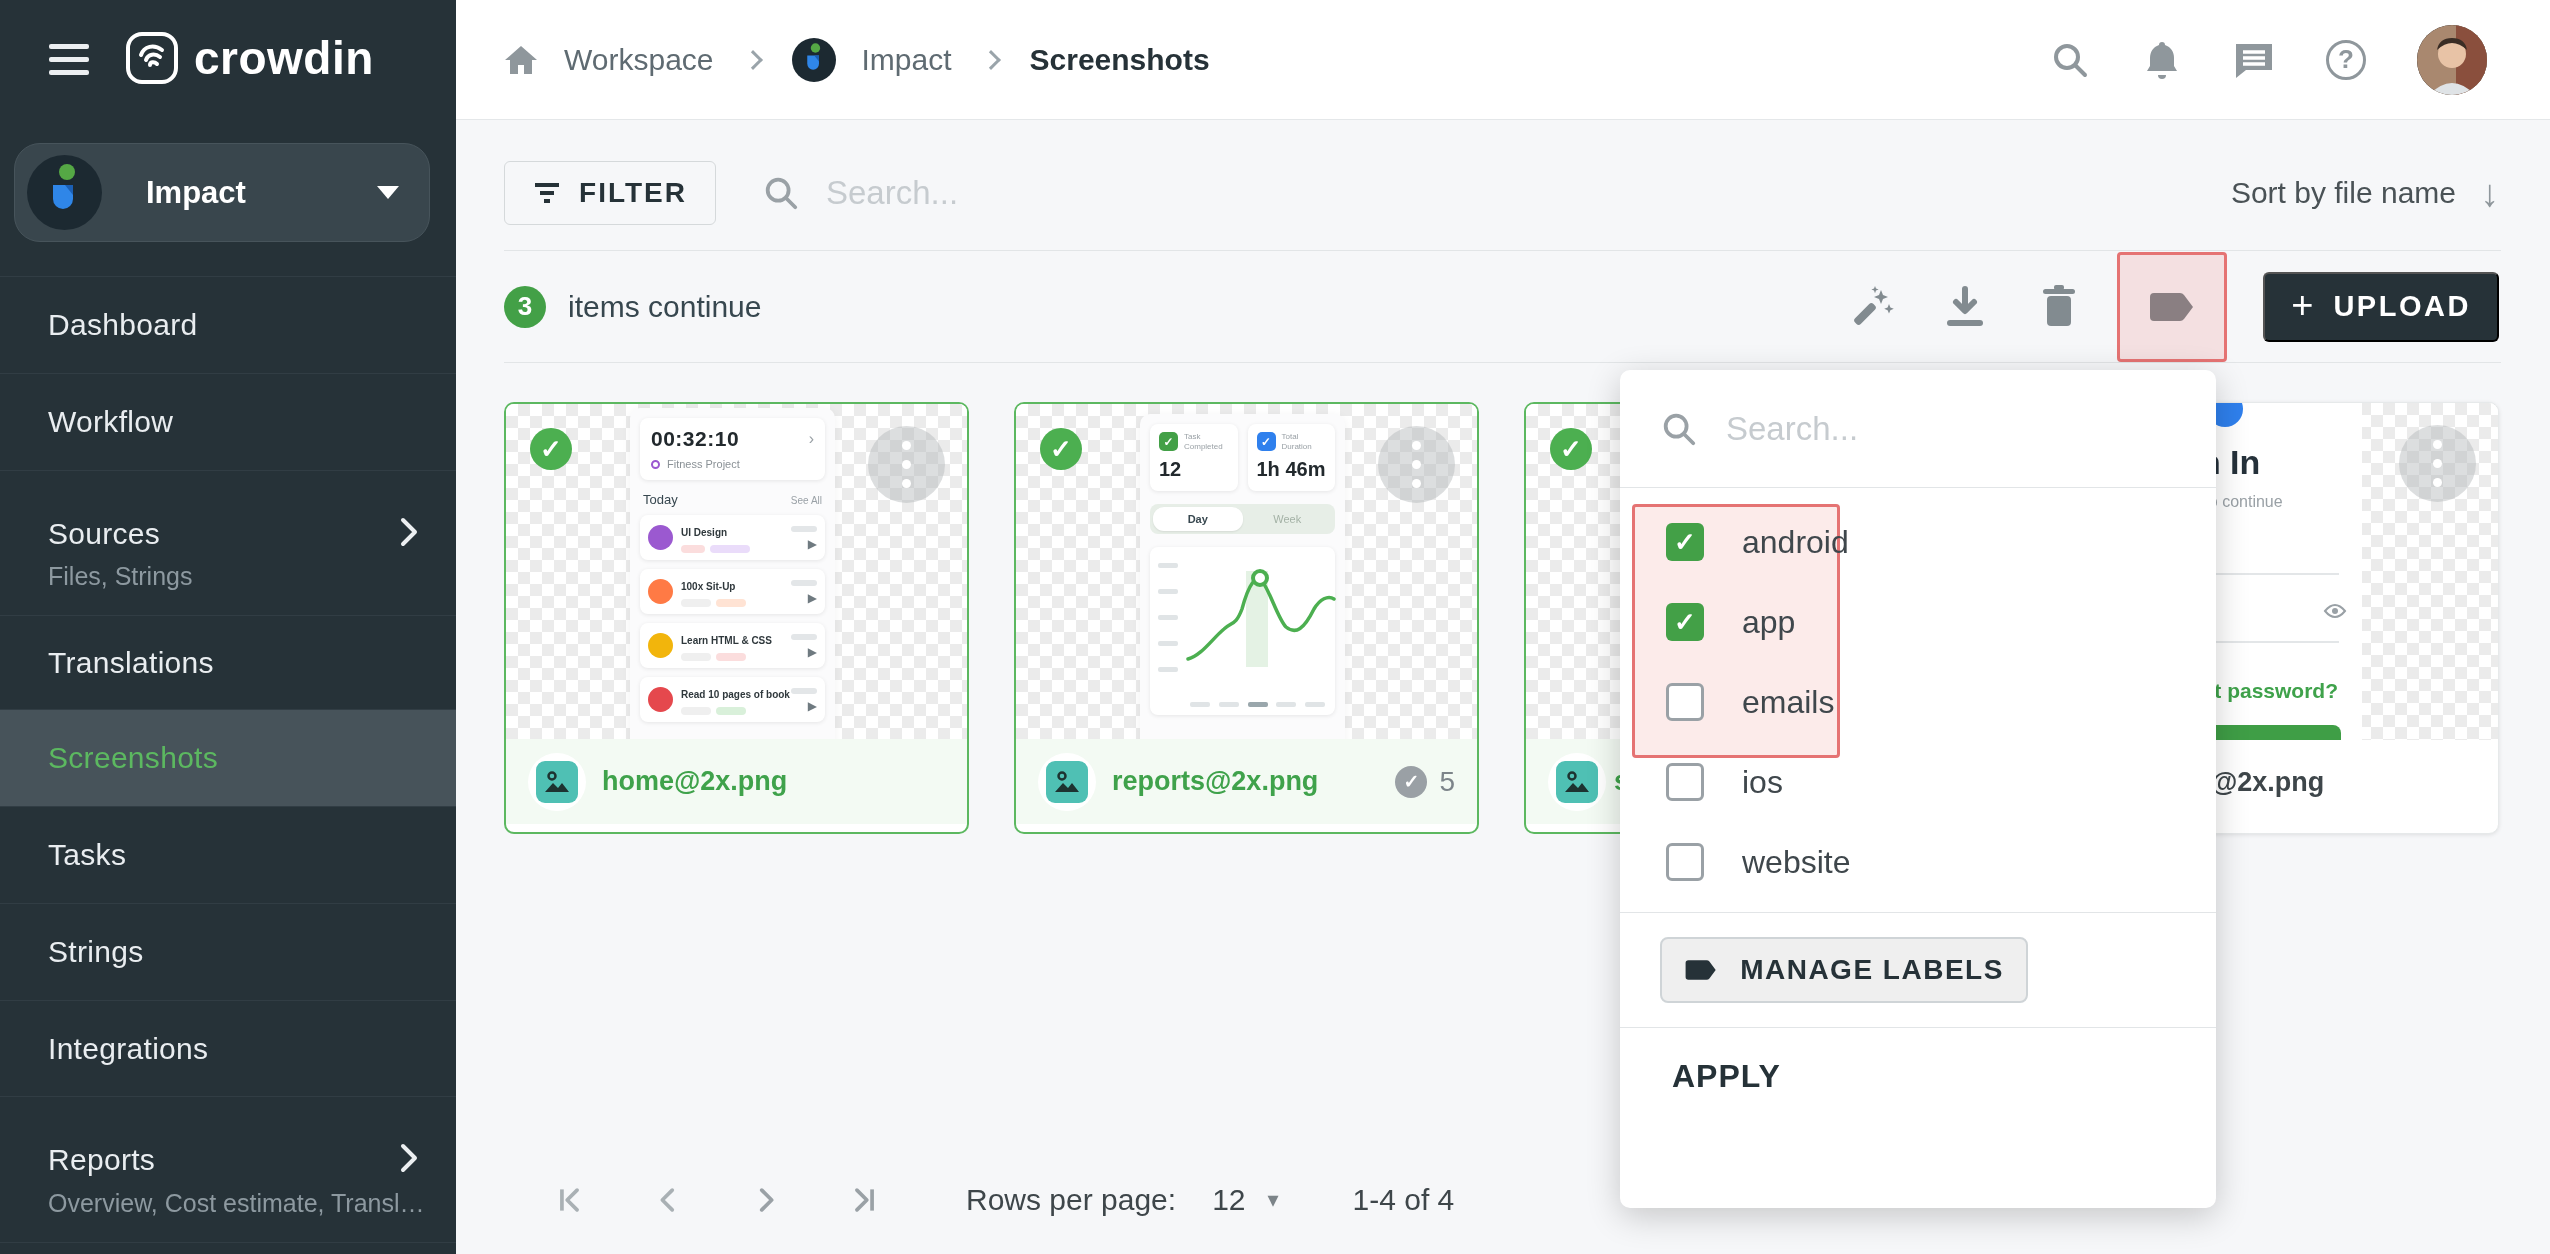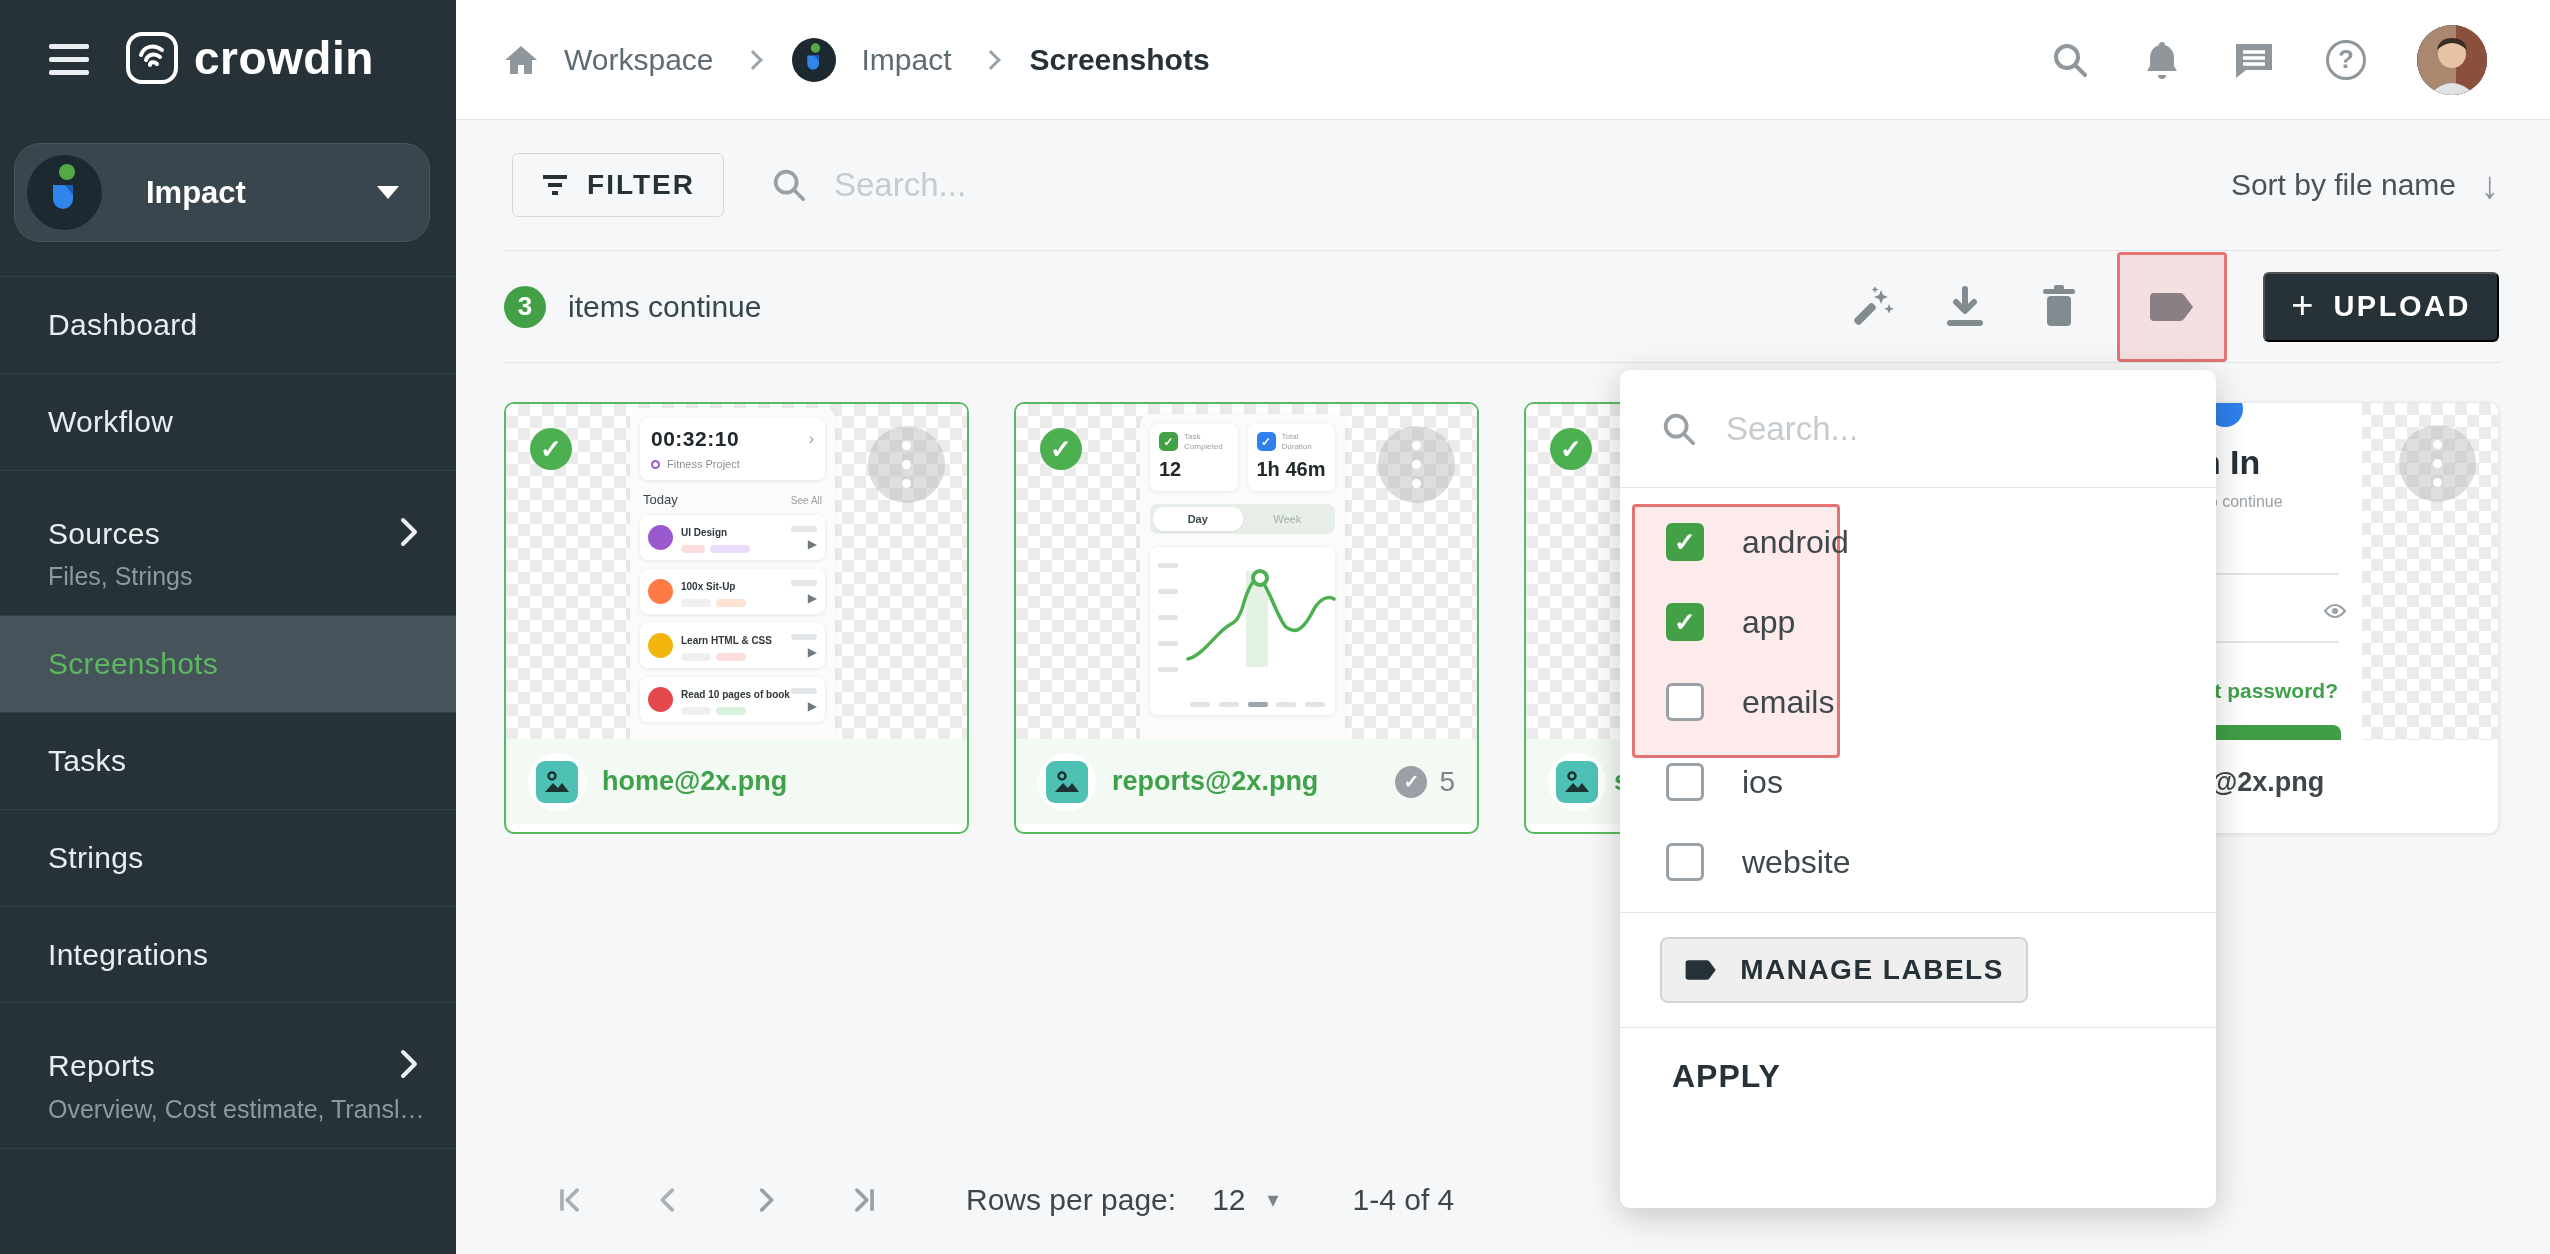--- a/index.html
+++ b/index.html
@@ -35,21 +35,21 @@
   .topbar { position:absolute; left:456px; top:0; right:0; height:120px; background:#fff; border-bottom:1px solid #e4e7e9; display:flex; align-items:center; padding:0 62px 0 48px; z-index:4; }
   .crumb { display:flex; align-items:center; gap:26px; }
   .crumb-link { color:#5f6b72; font-size:30px; cursor:pointer; }
   .crumb-page { color:#263238; font-size:30px; font-weight:bold; }
   .crumb-sep { width:14px; height:14px; border-right:3px solid #9aa4aa; border-top:3px solid #9aa4aa; transform:rotate(45deg); margin:0 6px; }
   .topbar-right { margin-left:auto; display:flex; align-items:center; gap:48px; }
   .tb-icon { width:44px; height:44px; display:flex; align-items:center; justify-content:center; cursor:pointer; }
   .help-circle { width:40px; height:40px; border:3px solid #8f979c; border-radius:50%; color:#8f979c; font-size:26px; font-weight:bold; display:flex; align-items:center; justify-content:center; }
   
   .main { position:absolute; left:456px; top:120px; right:0; bottom:0; }
-  .filter-row { position:absolute; left:48px; right:51px; top:0; height:130px; display:flex; align-items:center;margin-left:8px; }
+  .filter-row { position:absolute; left:48px; right:51px; top:8px; height:130px; display:flex; align-items:center; }
   .filter-btn { width:212px; height:64px; border:1px solid #d5d9db; border-radius:6px; display:flex; align-items:center; justify-content:center; gap:18px; cursor:pointer; background:transparent; }
   .filter-btn span { font-size:28px; font-weight:bold; color:#263238; letter-spacing:2px; }
   .search-wrap { display:flex; align-items:center; gap:26px; margin-left:46px; flex:1; }
   .search-input { border:none; outline:none; background:transparent; font-size:33px; color:#444; width:600px; font-family:"Liberation Sans",sans-serif; }
   .search-input::placeholder { color:#c6cbcf; }
   .sort-wrap { display:flex; align-items:center; gap:24px; cursor:pointer; }
   .sort-label { font-size:30px; color:#4a5256; }
   .sort-arrow { font-size:38px; color:#8f979c; line-height:1; }
   .hdiv { position:absolute; left:48px; right:49px; height:1px; background:#e2e5e7; }
   .select-row { position:absolute; left:48px; right:51px; top:131px; height:111px; display:flex; align-items:center; }
@@ -201,20 +201,23 @@
       </div>
       <div class="nav-item">
         <span class="nav-label">Workflow</span>
       </div>
       <div class="nav-item sub">
         <span class="nav-label">Sources</span>
         <span class="nav-sub">Files, Strings</span>
         <svg class="nav-chev" width="22" height="34" viewBox="0 0 22 34">
             <polyline points="5,5 17,17 5,29" fill="none" stroke="#eceff1" stroke-width="4" stroke-linecap="round" stroke-linejoin="round"></polyline>
           </svg>
+      </div>
+      <div class="nav-item" style="height:94px">
+        <span class="nav-label">Translations</span>
       </div>
       <div class="nav-item active">
         <span class="nav-label">Screenshots</span>
       </div>
       <div class="nav-item">
         <span class="nav-label">Tasks</span>
       </div>
       <div class="nav-item">
         <span class="nav-label">Strings</span>
       </div>

